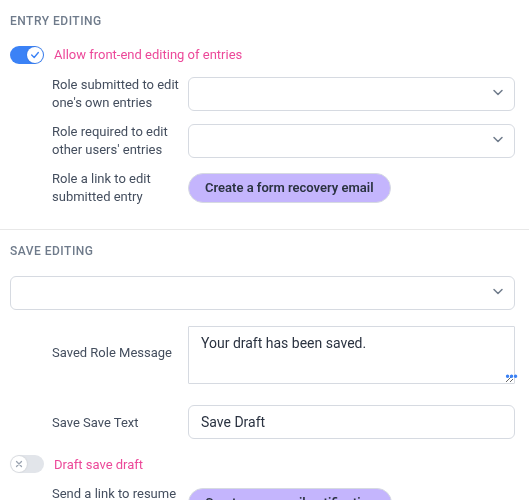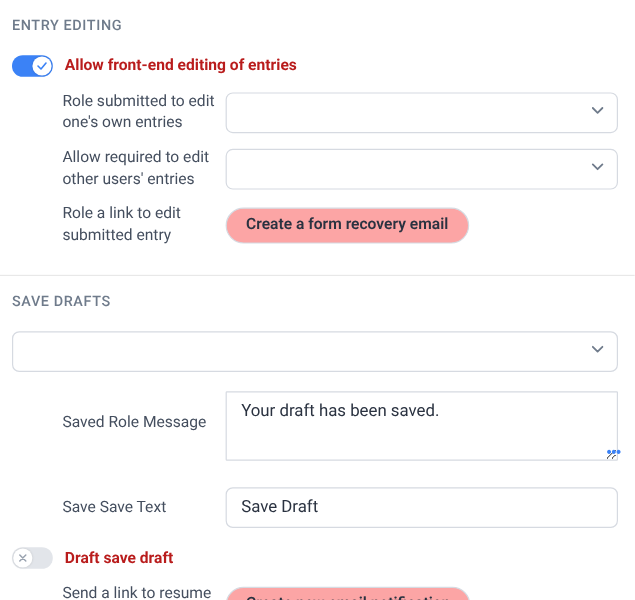--- a/index.html
+++ b/index.html
@@ -98,21 +98,21 @@
   }
   .chevron svg { width: 12px; height: 12px; }
   
   .button {
     display: inline-flex;
     align-items: center;
     height: 30px;
     padding: 0 16px;
     border: 1px solid #d6dae1;
     border-radius: 16px;
-    background: #fca5a5;
+    background: #c4b5fd;
     font-size: 13px;
     font-weight: 600;
     color: #2a3240;
     cursor: pointer;
     margin: 2px 0;
     text-align: center;
   }
   
   .textarea-wrap {
     position: relative;
@@ -143,23 +143,22 @@
     width: 100%;
     height: 34px;
     border: 1px solid #d6dae1;
     border-radius: 6px;
     padding: 0 12px;
     font-family: inherit;
     font-size: 14px;
     color: #2a3240;
   }
   .toggle-label {
-    color: #b91c1c;
-    font-size: 13px;
-    font-weight: bold;
+    color: #ec4899;
+    font-size: 13px;
   }
 </style>
 </head>
 <body>
 
 <div class="section">
   <div class="section-header">ENTRY EDITING</div>
 
   <div class="row toggle-row">
     <div class="label-col">
@@ -182,21 +181,21 @@
         <span class="chevron">
           <svg viewBox="0 0 12 12">
               <path d="M2 4 L6 8 L10 4" fill="none" stroke="#6f7b8b" stroke-width="1.5" stroke-linecap="round" stroke-linejoin="round"></path>
             </svg>
         </span>
       </div>
     </div>
   </div>
 
   <div class="row">
-    <div class="label-col">Allow required to edit other users' entries</div>
+    <div class="label-col">Role required to edit other users' entries</div>
     <div class="control-col">
       <div class="select">
         <span></span>
         <span class="chevron">
           <svg viewBox="0 0 12 12">
               <path d="M2 4 L6 8 L10 4" fill="none" stroke="#6f7b8b" stroke-width="1.5" stroke-linecap="round" stroke-linejoin="round"></path>
             </svg>
         </span>
       </div>
     </div>
@@ -204,21 +203,21 @@
 
   <div class="row">
     <div class="label-col">Role a link to edit submitted entry</div>
     <div class="control-col">
       <span class="button">Create a form recovery email</span>
     </div>
   </div>
 </div>
 
 <div class="section" style="border-bottom:none;">
-  <div class="section-header">SAVE DRAFTS</div>
+  <div class="section-header">SAVE EDITING</div>
 
   <div class="row toggle-row">
     <div class="control-col">
       <div class="select">
         <span></span>
         <span class="chevron">
           <svg viewBox="0 0 12 12">
               <path d="M2 4 L6 8 L10 4" fill="none" stroke="#6f7b8b" stroke-width="1.5" stroke-linecap="round" stroke-linejoin="round"></path>
             </svg>
         </span>

